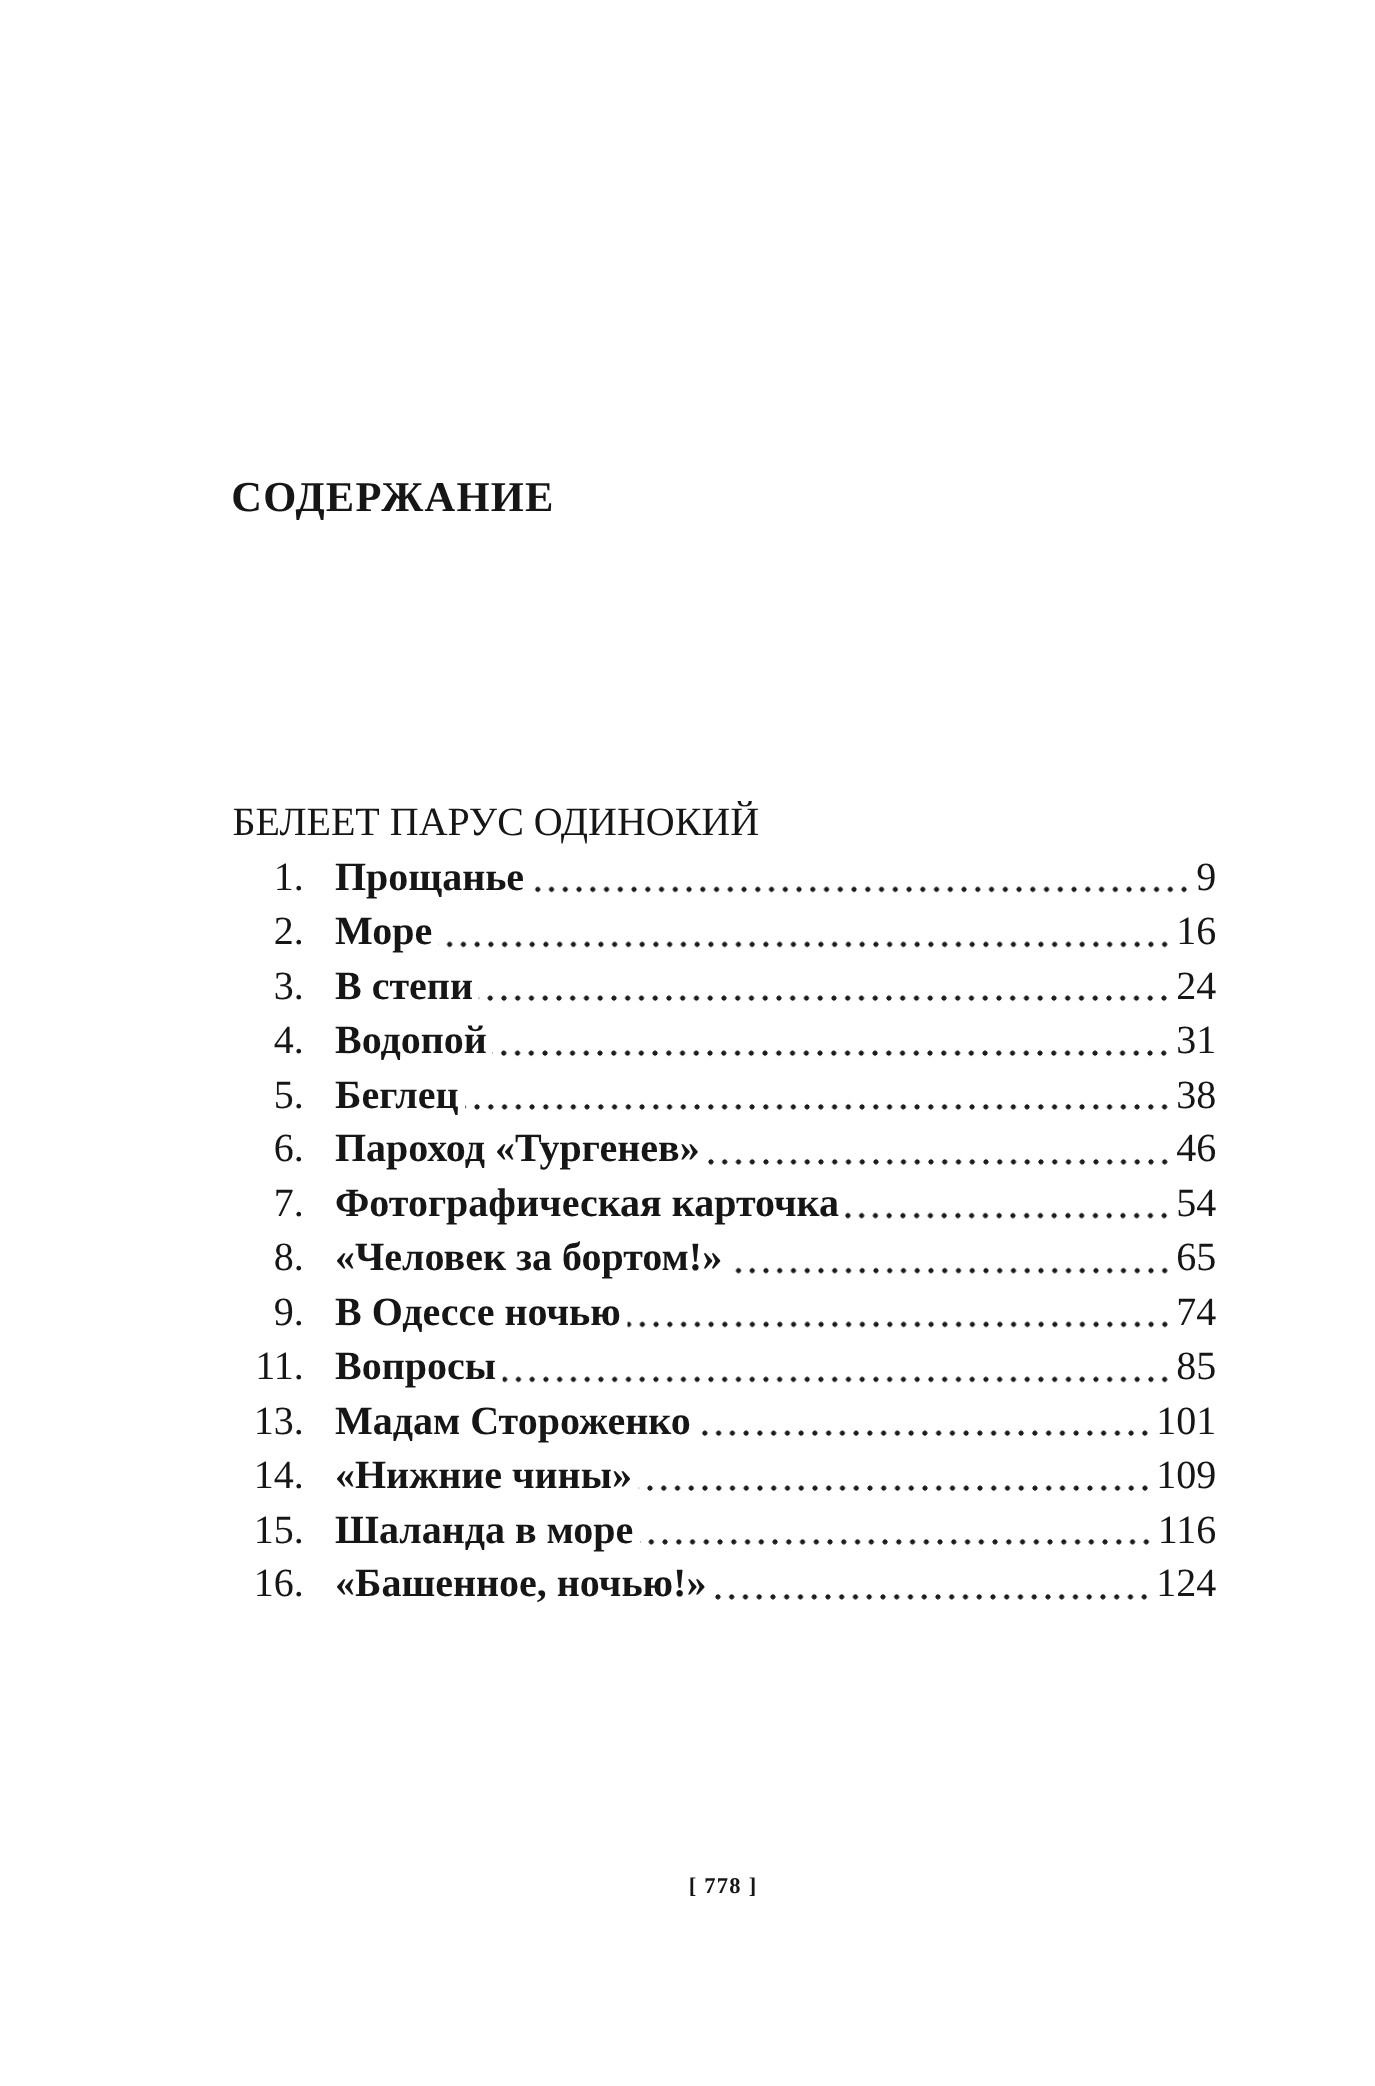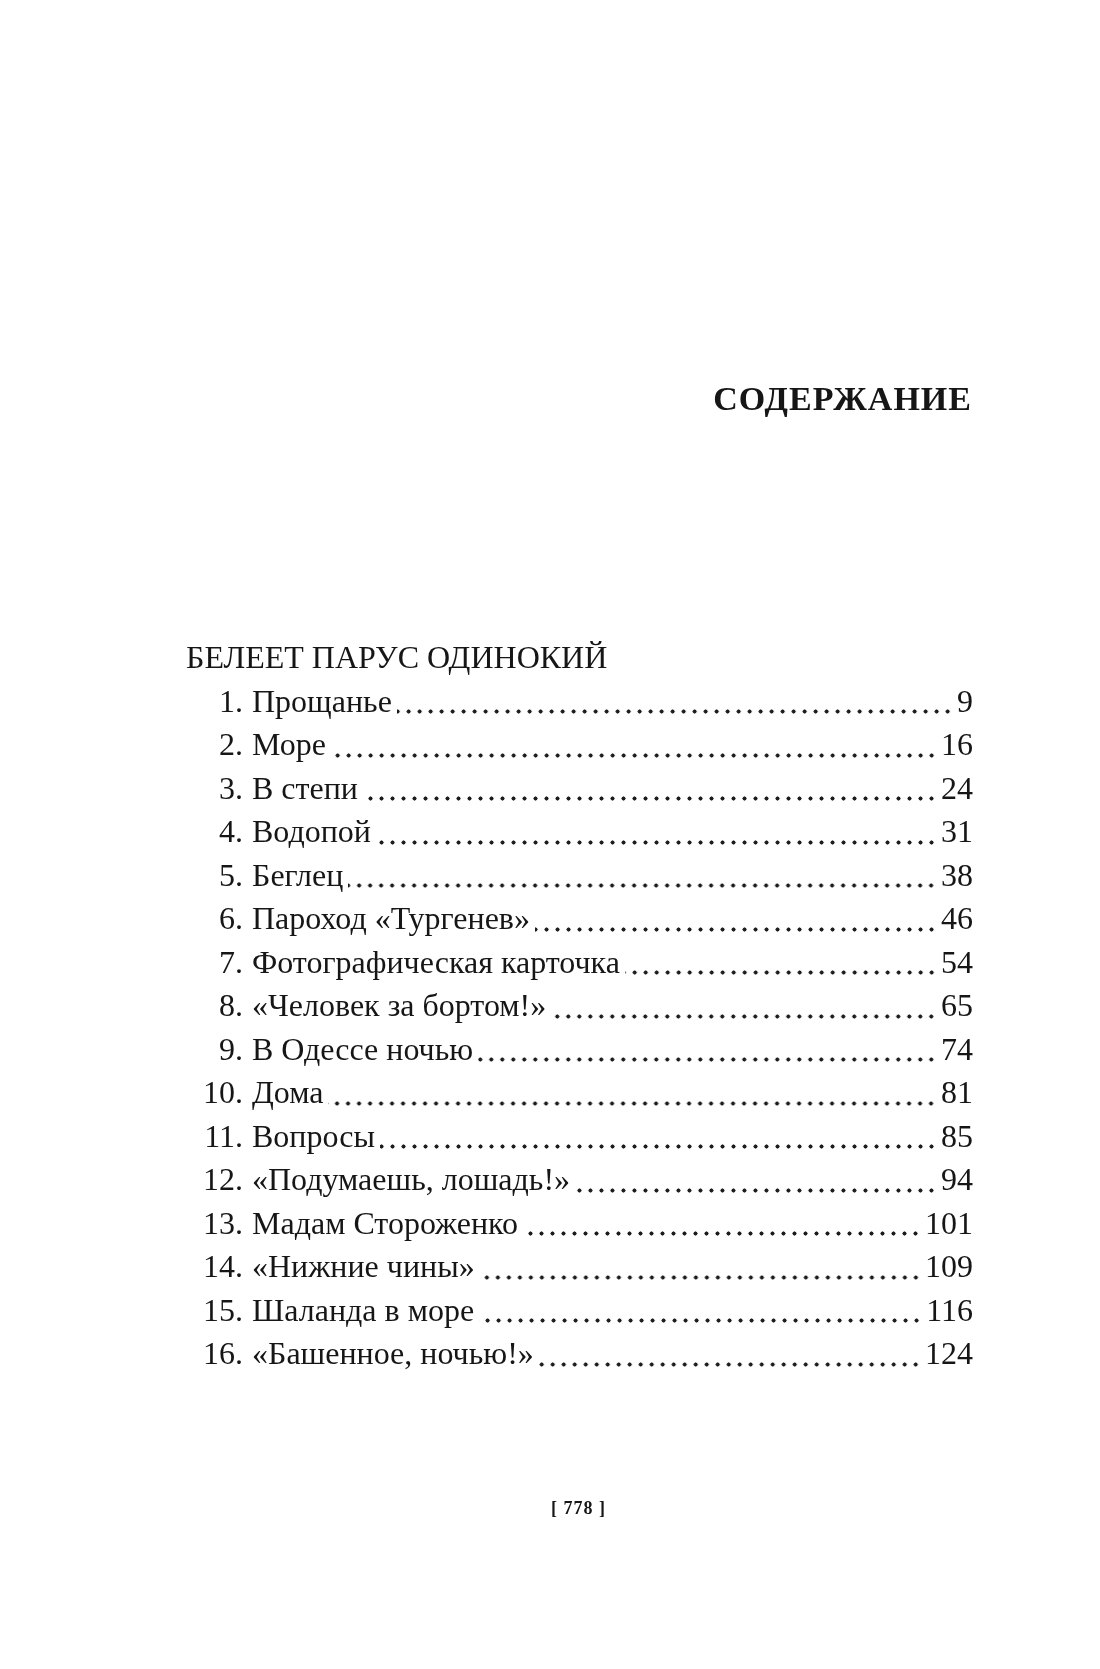--- a/index.html
+++ b/index.html
@@ -15,21 +15,21 @@
     color: #161616;
     font-family: "Liberation Serif", "DejaVu Serif", serif;
     overflow: hidden;
   }
   .book-title {
     position: absolute;
     top: 380px;
     left: 185px;
     width: 787px;
     margin: 0;
-    text-align: right;
+    text-align: left;
     font-size: 34px;
     font-weight: bold;
     letter-spacing: 1px;
     white-space: nowrap;
   }
   .toc {
     position: absolute;
     top: 636px;
     left: 186px;
     width: 787px;
@@ -47,22 +47,23 @@
     line-height: 43.5px;
   }
   .toc-num {
     flex: none;
     width: 57px;
     text-align: right;
     white-space: nowrap;
   }
   .toc-title {
     flex: none;
-    margin-left: 9px;
+    margin-left: 25px;
     white-space: nowrap;
+    font-weight: bold;
   }
   .toc-leader {
     flex: 1 1 auto;
     align-self: stretch;
     margin-left: 5px;
     margin-right: 4px;
     background-image: radial-gradient(circle, #1c1c1c 1.8px, transparent 2.3px);
     background-size: 11px 11px;
     background-repeat: repeat-x;
     background-position: right 0 bottom 6px;
@@ -141,36 +142,24 @@
           <span class="toc-leader"></span>
           <span class="toc-page">65</span>
         </div>
         <div class="toc-row">
           <span class="toc-num">9.</span>
           <span class="toc-title">В Одессе ночью</span>
           <span class="toc-leader"></span>
           <span class="toc-page">74</span>
         </div>
         <div class="toc-row">
-          <span class="toc-num">10.</span>
-          <span class="toc-title">Дома</span>
-          <span class="toc-leader"></span>
-          <span class="toc-page">81</span>
-        </div>
-        <div class="toc-row">
           <span class="toc-num">11.</span>
           <span class="toc-title">Вопросы</span>
           <span class="toc-leader"></span>
           <span class="toc-page">85</span>
-        </div>
-        <div class="toc-row">
-          <span class="toc-num">12.</span>
-          <span class="toc-title">«Подумаешь, лошадь!»</span>
-          <span class="toc-leader"></span>
-          <span class="toc-page">94</span>
         </div>
         <div class="toc-row">
           <span class="toc-num">13.</span>
           <span class="toc-title">Мадам Стороженко</span>
           <span class="toc-leader"></span>
           <span class="toc-page">101</span>
         </div>
         <div class="toc-row">
           <span class="toc-num">14.</span>
           <span class="toc-title">«Нижние чины»</span>

